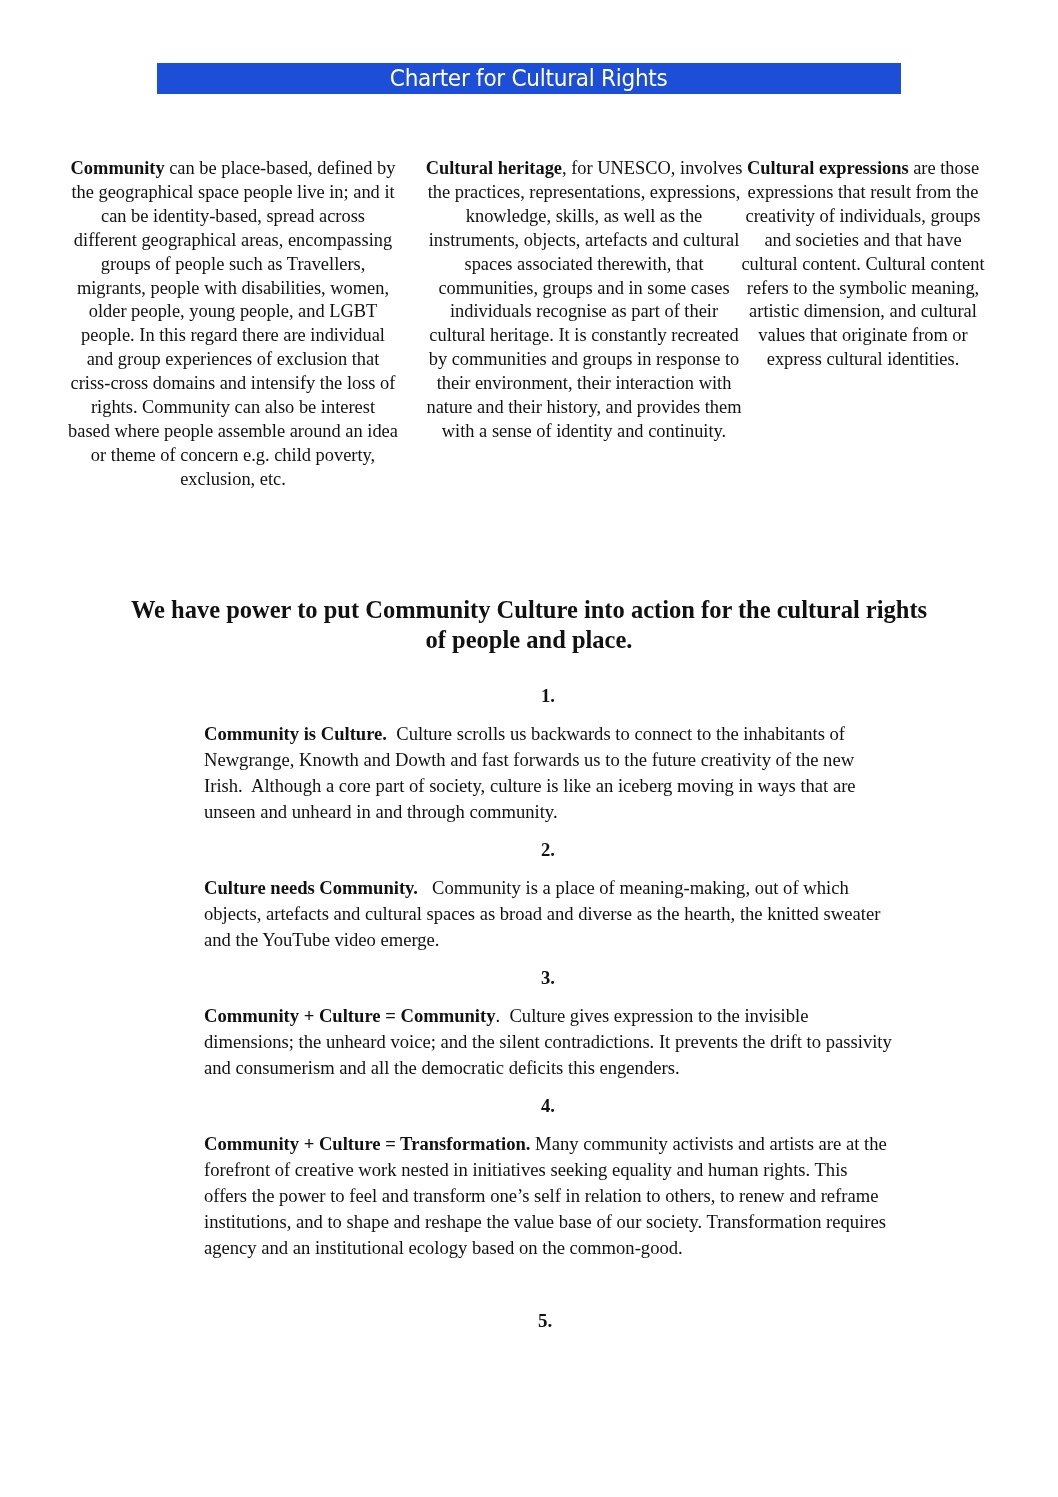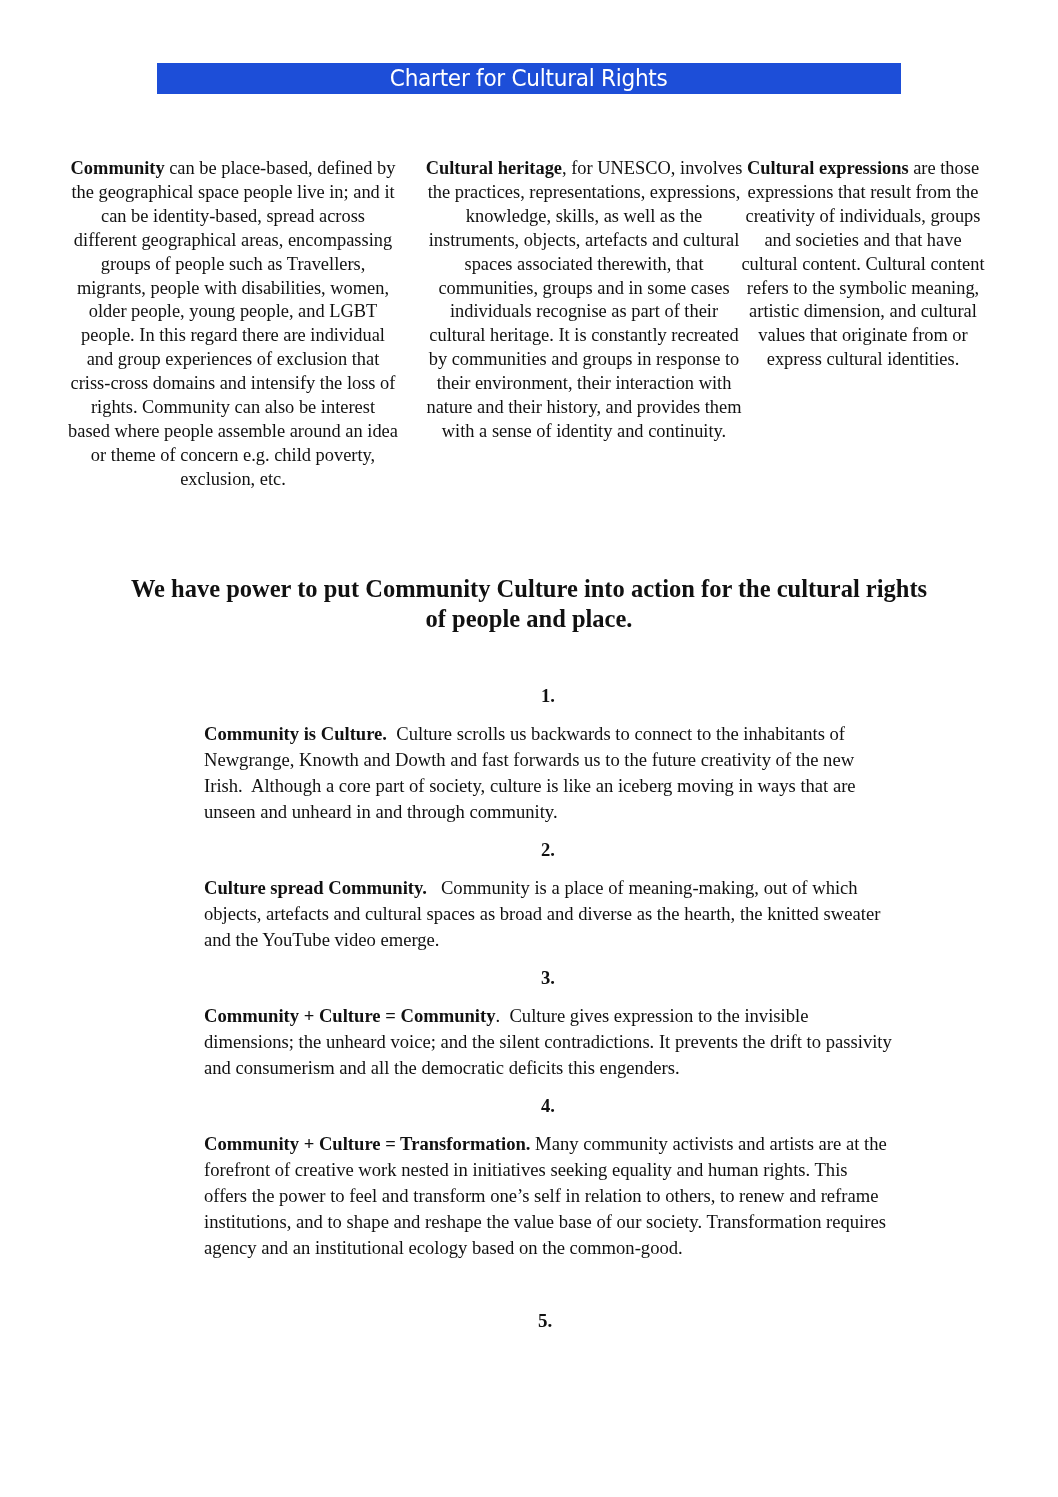--- a/index.html
+++ b/index.html
@@ -43,21 +43,21 @@
     .col p { margin: 0; text-align: center; }
     .col b { font-weight: bold; }
     .col-1 { left: 68px; width: 330px; }
     .col-2 { left: 409px; width: 318px; margin-left: 16px; }
     .col-3 { left: 738px; width: 250px; }
 
     .headline {
       position: absolute;
       left: 130px;
       width: 798px;
-      top: 574px;
+      top: 595px;
       text-align: center;
       font-weight: bold;
       font-size: 24.5px;
       line-height: 30px;
     }
 
     .points {
       position: absolute;
       left: 192px;
       width: 712px;
@@ -104,21 +104,21 @@
 
 <div class="headline">We have power to put Community Culture into action for the cultural rights of people and place.</div>
 
 <div class="points">
   <div class="point">
     <div class="point-number">1.</div>
     <p class="point-body"><b>Community is Culture.</b><span style="white-space: pre-wrap;">  Culture scrolls us backwards to connect to the inhabitants of Newgrange, Knowth and Dowth and fast forwards us to the future creativity of the new Irish.  Although a core part of society, culture is like an iceberg moving in ways that are unseen and unheard in and through community.</span></p>
   </div>
   <div class="point">
     <div class="point-number">2.</div>
-    <p class="point-body"><b>Culture spread Community.</b><span style="white-space: pre-wrap;">   Community is a place of meaning-making, out of which objects, artefacts and cultural spaces as broad and diverse as the hearth, the knitted sweater and the YouTube video emerge.</span></p>
+    <p class="point-body"><b>Culture needs Community.</b><span style="white-space: pre-wrap;">   Community is a place of meaning-making, out of which objects, artefacts and cultural spaces as broad and diverse as the hearth, the knitted sweater and the YouTube video emerge.</span></p>
   </div>
   <div class="point">
     <div class="point-number">3.</div>
     <p class="point-body"><b>Community + Culture = Community</b><span style="white-space: pre-wrap;">.  Culture gives expression to the invisible dimensions; the unheard voice; and the silent contradictions. It prevents the drift to passivity and consumerism and all the democratic deficits this engenders.</span></p>
   </div>
   <div class="point">
     <div class="point-number">4.</div>
     <p class="point-body"><b>Community + Culture = Transformation.</b><span style="white-space: pre-wrap;"> Many community activists and artists are at the forefront of creative work nested in initiatives seeking equality and human rights. This offers the power to feel and transform one’s self in relation to others, to renew and reframe institutions, and to shape and reshape the value base of our society. Transformation requires agency and an institutional ecology based on the common-good.</span></p>
   </div>
 </div>

